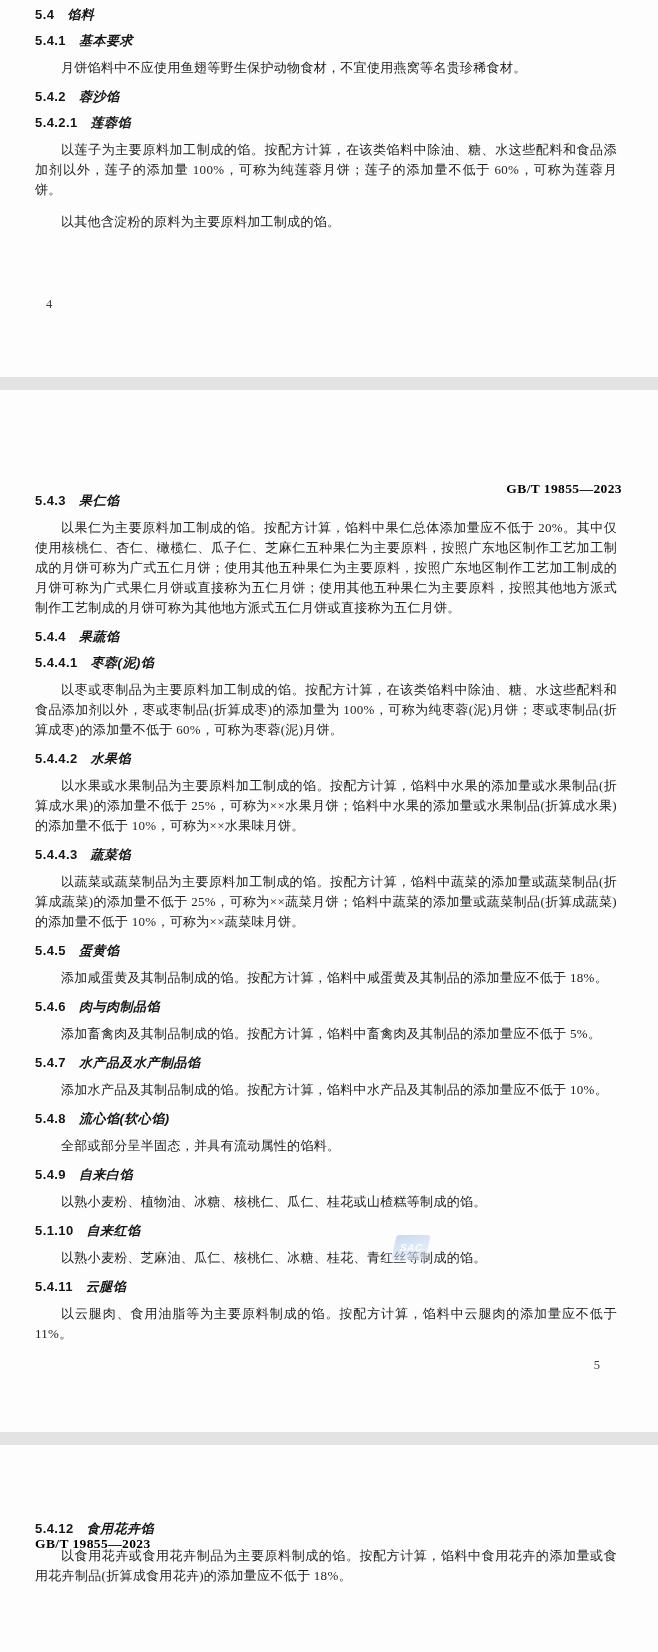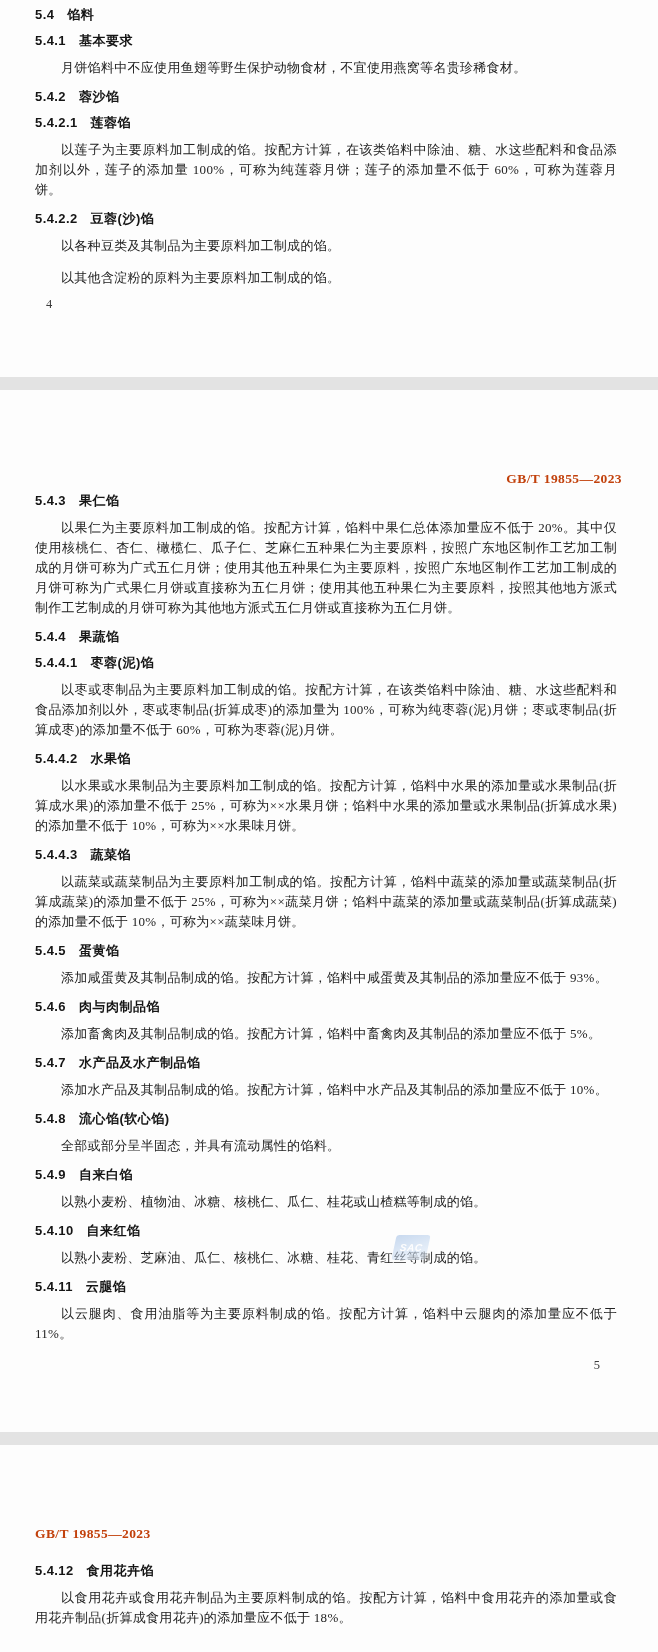--- a/index.html
+++ b/index.html
@@ -25,40 +25,40 @@
   }
   .gap-1{top:377px;}
   .gap-2{top:1432px;}
 
   .content{
     position:relative;
     padding:0 41px 0 35px;
   }
   .page-a .content{padding-top:8px;}
   .page-b .content{padding-top:104px;}
-  .page-c .content{padding-top:119px;}
+  .page-c .content{padding-top:77px;}
 
   .running-head{
-    position:absolute;top:81px;
+    position:absolute;top:91px;
     font-family:"Liberation Serif","DejaVu Serif",serif;
     font-weight:bold;font-size:13.5px;letter-spacing:.4px;
-    color:#c2410c;
+    color:#000000;
   }
   .running-head.right{right:36px;}
   .running-head.left{left:35px;}
 
   .sec{margin:12px 0 0;}
   .sec:first-child{margin-top:0;}
   .sec-heading{
     font-family:"Liberation Sans","DejaVu Sans",sans-serif;
     font-weight:bold;font-size:13px;line-height:14px;
     margin:0 0 10px;color:#151515;
   }
   .sec-num{display:inline-block;margin-right:13px;letter-spacing:.4px;}
-  .sec-title{letter-spacing:.5px;}
+  .sec-title{letter-spacing:.5px;font-style:italic;}
   .sec-para{
     margin:0;font-size:13px;line-height:20px;
     text-align:justify;text-indent:2em;
     letter-spacing:.3px;color:#222222;
   }
   .page-num{
     position:absolute;
     font-size:12.5px;color:#3a3a3a;
     font-family:"Liberation Serif","DejaVu Serif",serif;
   }
@@ -96,24 +96,20 @@
           <p class="sec-para">月饼馅料中不应使用鱼翅等野生保护动物食材，不宜使用燕窝等名贵珍稀食材。</p>
         </div>
         <div class="sec">
           <div class="sec-heading"><span class="sec-num">5.4.2</span><span class="sec-title">蓉沙馅</span></div>
         </div>
         <div class="sec">
           <div class="sec-heading"><span class="sec-num">5.4.2.1</span><span class="sec-title">莲蓉馅</span></div>
           <p class="sec-para">以莲子为主要原料加工制成的馅。按配方计算，在该类馅料中除油、糖、水这些配料和食品添加剂以外，莲子的添加量 100%，可称为纯莲蓉月饼；莲子的添加量不低于 60%，可称为莲蓉月饼。</p>
         </div>
         <div class="sec">
-          <div class="sec-heading"><span class="sec-num">5.4.2.2</span><span class="sec-title">豆蓉(沙)馅</span></div>
-          <p class="sec-para">以各种豆类及其制品为主要原料加工制成的馅。</p>
-        </div>
-        <div class="sec">
           <p class="sec-para">以其他含淀粉的原料为主要原料加工制成的馅。</p>
         </div>
       </div>
     <div class="page-num pn-left">4</div>
   </div>
 
   <div class="page-gap gap-1"></div>
 
   <div class="page page-b">
     <div class="running-head right">GB/T 19855—2023</div>
@@ -132,40 +128,40 @@
         <div class="sec">
           <div class="sec-heading"><span class="sec-num">5.4.4.2</span><span class="sec-title">水果馅</span></div>
           <p class="sec-para">以水果或水果制品为主要原料加工制成的馅。按配方计算，馅料中水果的添加量或水果制品(折算成水果)的添加量不低于 25%，可称为××水果月饼；馅料中水果的添加量或水果制品(折算成水果)的添加量不低于 10%，可称为××水果味月饼。</p>
         </div>
         <div class="sec">
           <div class="sec-heading"><span class="sec-num">5.4.4.3</span><span class="sec-title">蔬菜馅</span></div>
           <p class="sec-para">以蔬菜或蔬菜制品为主要原料加工制成的馅。按配方计算，馅料中蔬菜的添加量或蔬菜制品(折算成蔬菜)的添加量不低于 25%，可称为××蔬菜月饼；馅料中蔬菜的添加量或蔬菜制品(折算成蔬菜)的添加量不低于 10%，可称为××蔬菜味月饼。</p>
         </div>
         <div class="sec">
           <div class="sec-heading"><span class="sec-num">5.4.5</span><span class="sec-title">蛋黄馅</span></div>
-          <p class="sec-para">添加咸蛋黄及其制品制成的馅。按配方计算，馅料中咸蛋黄及其制品的添加量应不低于 93%。</p>
+          <p class="sec-para">添加咸蛋黄及其制品制成的馅。按配方计算，馅料中咸蛋黄及其制品的添加量应不低于 18%。</p>
         </div>
         <div class="sec">
           <div class="sec-heading"><span class="sec-num">5.4.6</span><span class="sec-title">肉与肉制品馅</span></div>
           <p class="sec-para">添加畜禽肉及其制品制成的馅。按配方计算，馅料中畜禽肉及其制品的添加量应不低于 5%。</p>
         </div>
         <div class="sec">
           <div class="sec-heading"><span class="sec-num">5.4.7</span><span class="sec-title">水产品及水产制品馅</span></div>
           <p class="sec-para">添加水产品及其制品制成的馅。按配方计算，馅料中水产品及其制品的添加量应不低于 10%。</p>
         </div>
         <div class="sec">
           <div class="sec-heading"><span class="sec-num">5.4.8</span><span class="sec-title">流心馅(软心馅)</span></div>
           <p class="sec-para">全部或部分呈半固态，并具有流动属性的馅料。</p>
         </div>
         <div class="sec">
           <div class="sec-heading"><span class="sec-num">5.4.9</span><span class="sec-title">自来白馅</span></div>
           <p class="sec-para">以熟小麦粉、植物油、冰糖、核桃仁、瓜仁、桂花或山楂糕等制成的馅。</p>
         </div>
         <div class="sec">
-          <div class="sec-heading"><span class="sec-num">5.4.10</span><span class="sec-title">自来红馅</span></div>
+          <div class="sec-heading"><span class="sec-num">5.1.10</span><span class="sec-title">自来红馅</span></div>
           <p class="sec-para">以熟小麦粉、芝麻油、瓜仁、核桃仁、冰糖、桂花、青红丝等制成的馅。</p>
         </div>
         <div class="sec">
           <div class="sec-heading"><span class="sec-num">5.4.11</span><span class="sec-title">云腿馅</span></div>
           <p class="sec-para">以云腿肉、食用油脂等为主要原料制成的馅。按配方计算，馅料中云腿肉的添加量应不低于 11%。</p>
         </div>
       </div>
     <div class="watermark">
       <span class="wm-text">SAC</span>
     </div>

